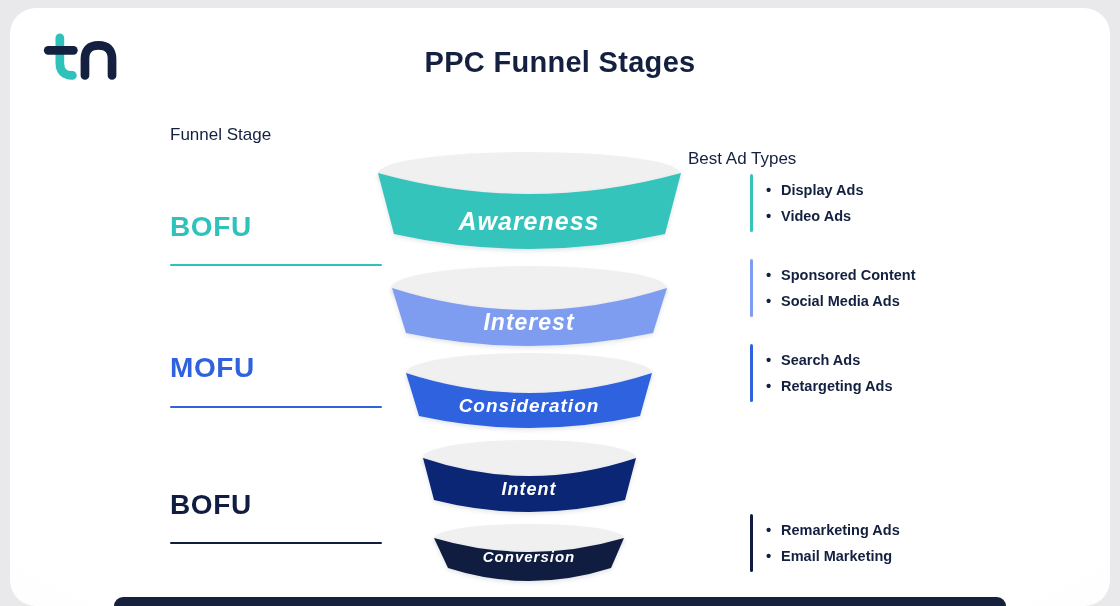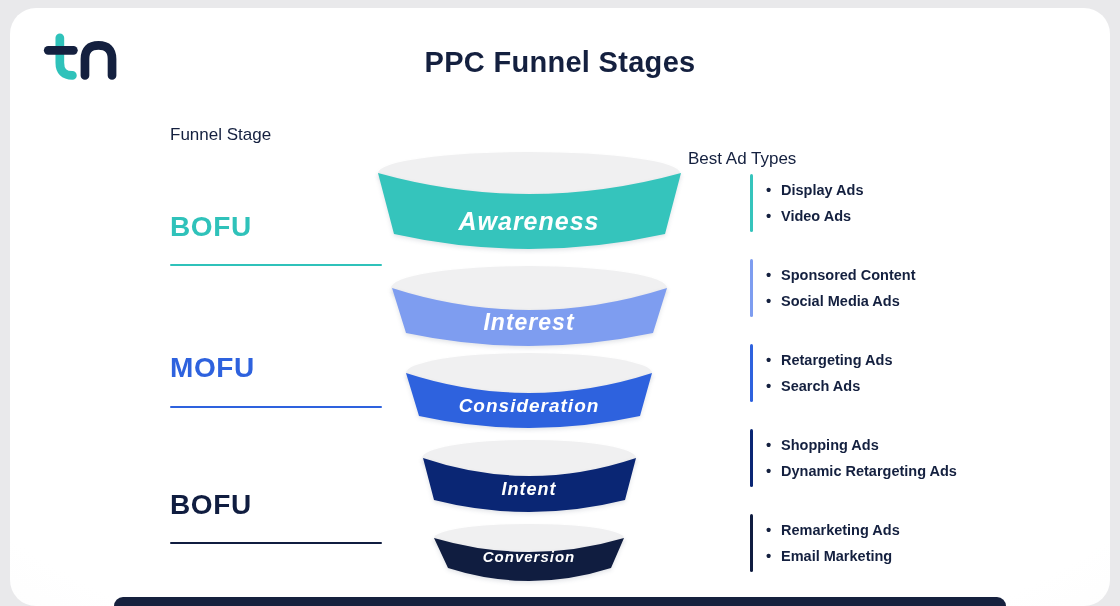--- a/index.html
+++ b/index.html
@@ -101,29 +101,22 @@
     <div class="adgroup ag1">
       <div class="adbar" style="background: rgb(126, 157, 240);"></div>
       <ul>
         <li>Sponsored Content</li>
         <li>Social Media Ads</li>
       </ul>
     </div>
     <div class="adgroup ag2">
       <div class="adbar" style="background: rgb(46, 98, 222);"></div>
       <ul>
+        <li>Search Ads</li>
         <li>Retargeting Ads</li>
-        <li>Search Ads</li>
-      </ul>
-    </div>
-    <div class="adgroup ag3">
-      <div class="adbar" style="background: rgb(10, 38, 116);"></div>
-      <ul>
-        <li>Shopping Ads</li>
-        <li>Dynamic Retargeting Ads</li>
       </ul>
     </div>
     <div class="adgroup ag4">
       <div class="adbar" style="background: rgb(16, 29, 64);"></div>
       <ul>
         <li>Remarketing Ads</li>
         <li>Email Marketing</li>
       </ul>
     </div>
 

